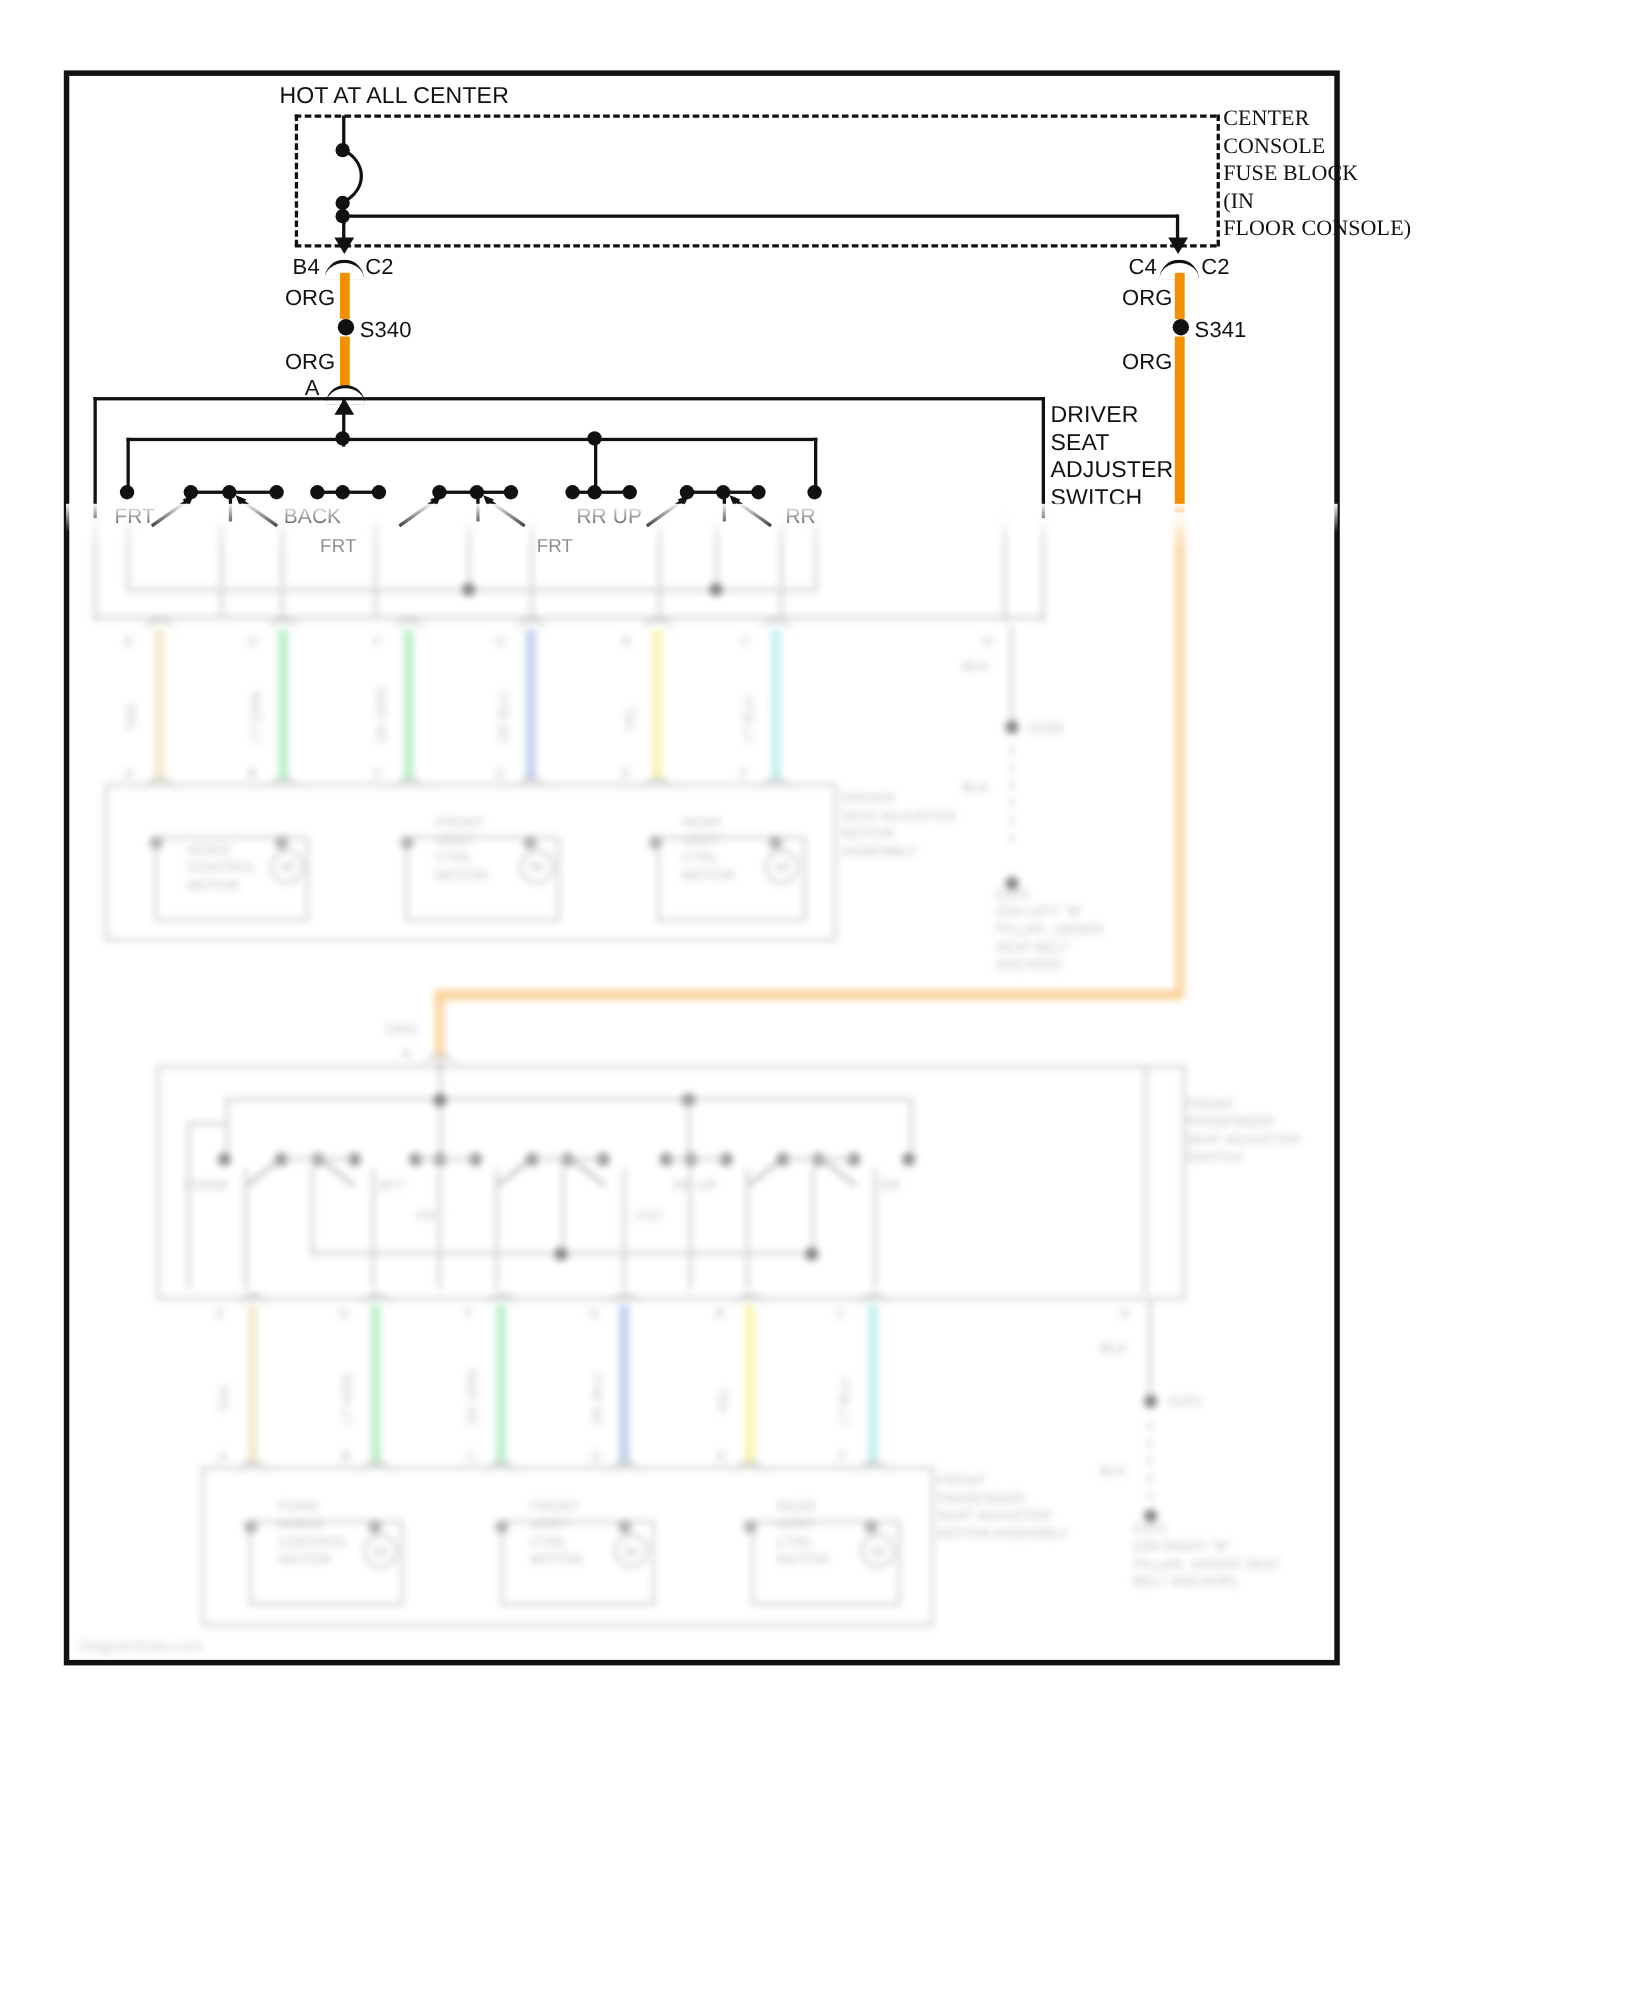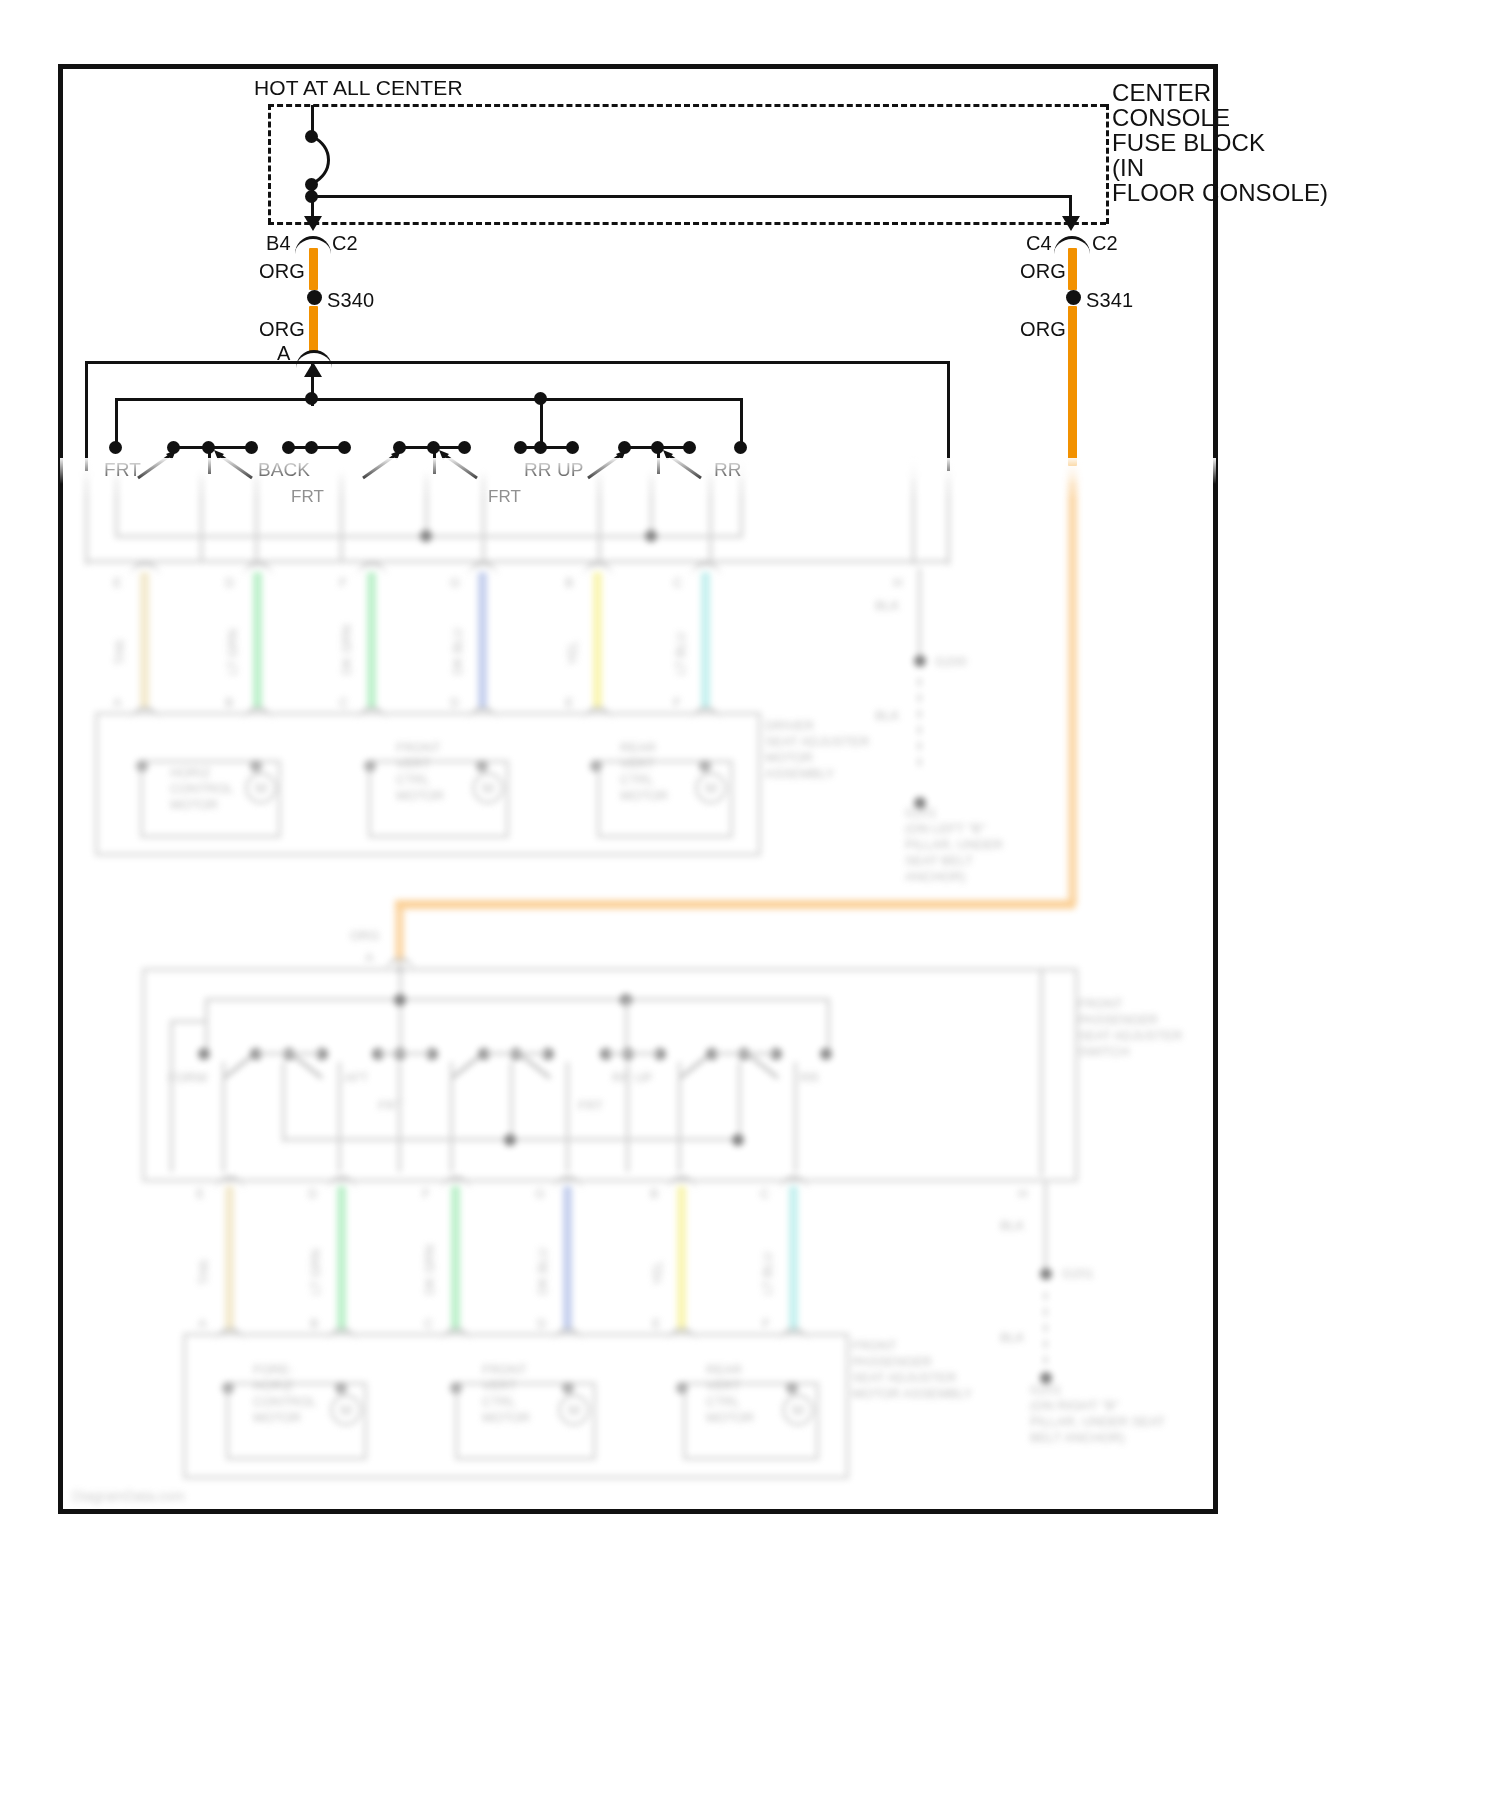--- a/index.html
+++ b/index.html
@@ -62,21 +62,21 @@
 
   <div id="sharp"></div>
 
   <div class="txt" style="left:254px;top:76px;font-size:21px;">HOT AT ALL CENTER</div>
 
   <div class="dashh" style="left:268px;top:104px;width:838px;"></div>
   <div class="dashh" style="left:268px;top:222px;width:838px;"></div>
   <div class="dashv" style="left:268px;top:104px;height:120px;"></div>
   <div class="dashv" style="left:1106px;top:104px;height:120px;"></div>
 
-  <div class="txt" style="left:1112px;top:80px;font-size:24px;line-height:25px;">CENTER
+  <div class="txt" style="left:1112px;top:96px;font-size:20px;line-height:25px;font-family:Liberation Serif, serif;">CENTER
 CONSOLE
 FUSE BLOCK
 (IN
 FLOOR CONSOLE)</div>
 
   <div class="ln vl" style="left:311px;top:105px;height:32px;"></div>
   <div class="dot" style="left:305px;top:130px;"></div>
 
   <svg class="cb" style="left:300px;top:132px;" width="40" height="62">
     <path d="M12,4 C34,16 34,40 12,52" stroke="#111" stroke-width="3" fill="none"></path>
@@ -116,20 +116,24 @@
   <div class="txt" style="left:1086px;top:289px;">S341</div>
   <div class="txt" style="left:1020px;top:318px;">ORG</div>
 
   <div class="wire orgwire" style="left:1068px;top:306px;height:160px;"></div>
 
   <div class="arrU" style="left:304px;top:362px;"></div>
   <div class="ln hl" style="left:85px;top:361px;width:865px;"></div>
   <div class="ln vl" style="left:85px;top:361px;height:110px;"></div>
   <div class="ln vl" style="left:947px;top:361px;height:110px;"></div>
 
+  <div class="txt" style="left:955px;top:365px;font-size:21px;line-height:25px;">DRIVER
+SEAT
+ADJUSTER
+SWITCH</div>
 
   <div class="ln vl" style="left:311px;top:361px;height:45px;"></div>
   <div class="dot" style="left:305px;top:392px;"></div>
   <div class="ln hl" style="left:115px;top:398px;width:628px;"></div>
   <div class="ln vl" style="left:115px;top:398px;height:50px;"></div>
   <div class="ln vl" style="left:740px;top:398px;height:50px;"></div>
   <div class="dot" style="left:534px;top:392px;"></div>
   <div class="ln vl" style="left:540px;top:398px;height:50px;"></div>
 
   <div class="dot" style="left:109px;top:441px;"></div>

